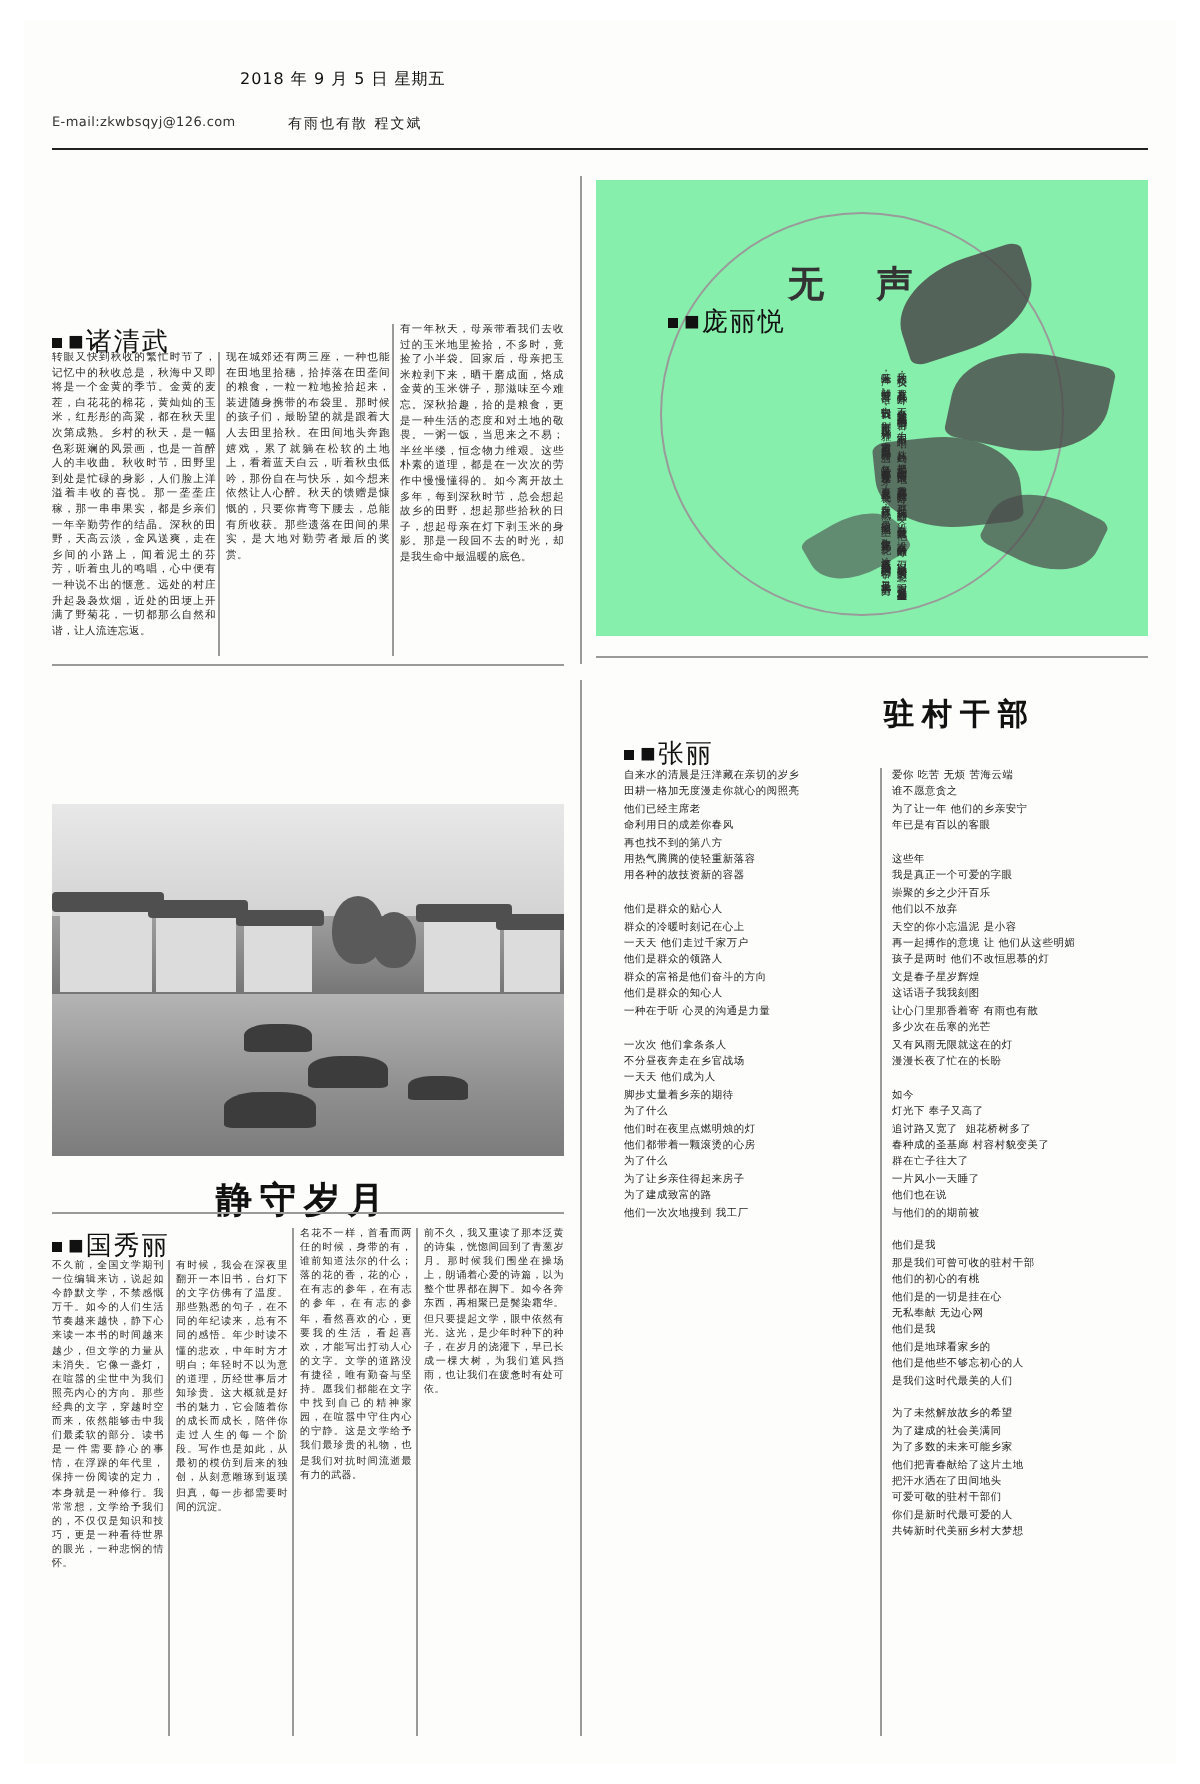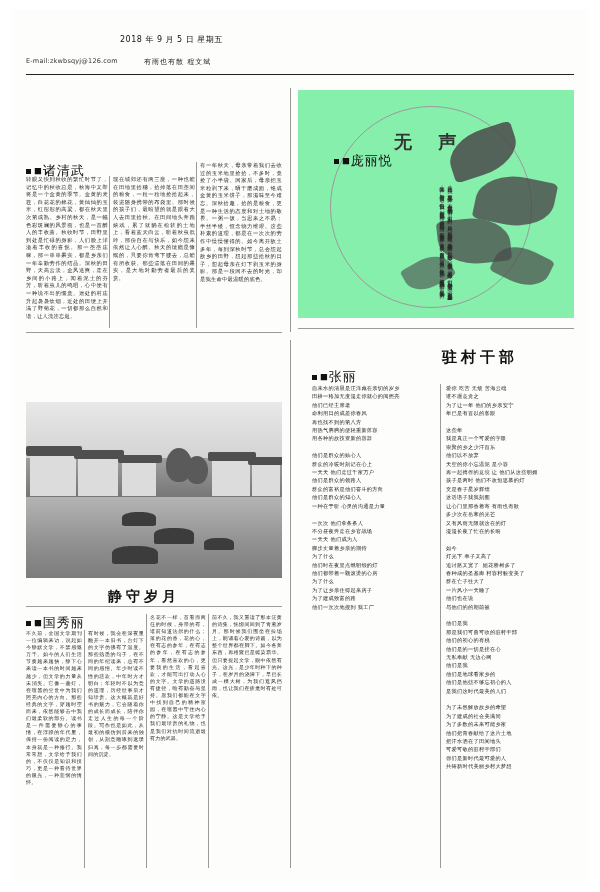--- a/index.html
+++ b/index.html
@@ -100,21 +100,21 @@
     position:absolute;left:0;top:32%;right:0;height:26%;
     background:linear-gradient(#9e9e9e,#6f6f6f);
   }
   .roof{position:absolute;background:#4f4f4f;}
   .wall{position:absolute;background:#dcdcdc;}
   .boat{position:absolute;background:#3c3c3c;border-radius:40% 40% 10% 10%;}
   .tree{position:absolute;background:#5a5a5a;border-radius:50% 50% 45% 45%;}
   .caption{
     position:absolute;
     font-family:"DejaVu Serif","Liberation Serif",serif;
-    font-size:14px;font-weight:bold;letter-spacing:4px;color:#111;text-align:center;
+    font-size:18px;font-weight:bold;letter-spacing:4px;color:#111;text-align:center;
   }
   
   .art-box{
     position:absolute;background:#86efac;overflow:hidden;
     border:0;
   }
   .art-circle{
     position:absolute;border-radius:50%;border:1px solid #9a9a9a;
   }
   .art-title{

